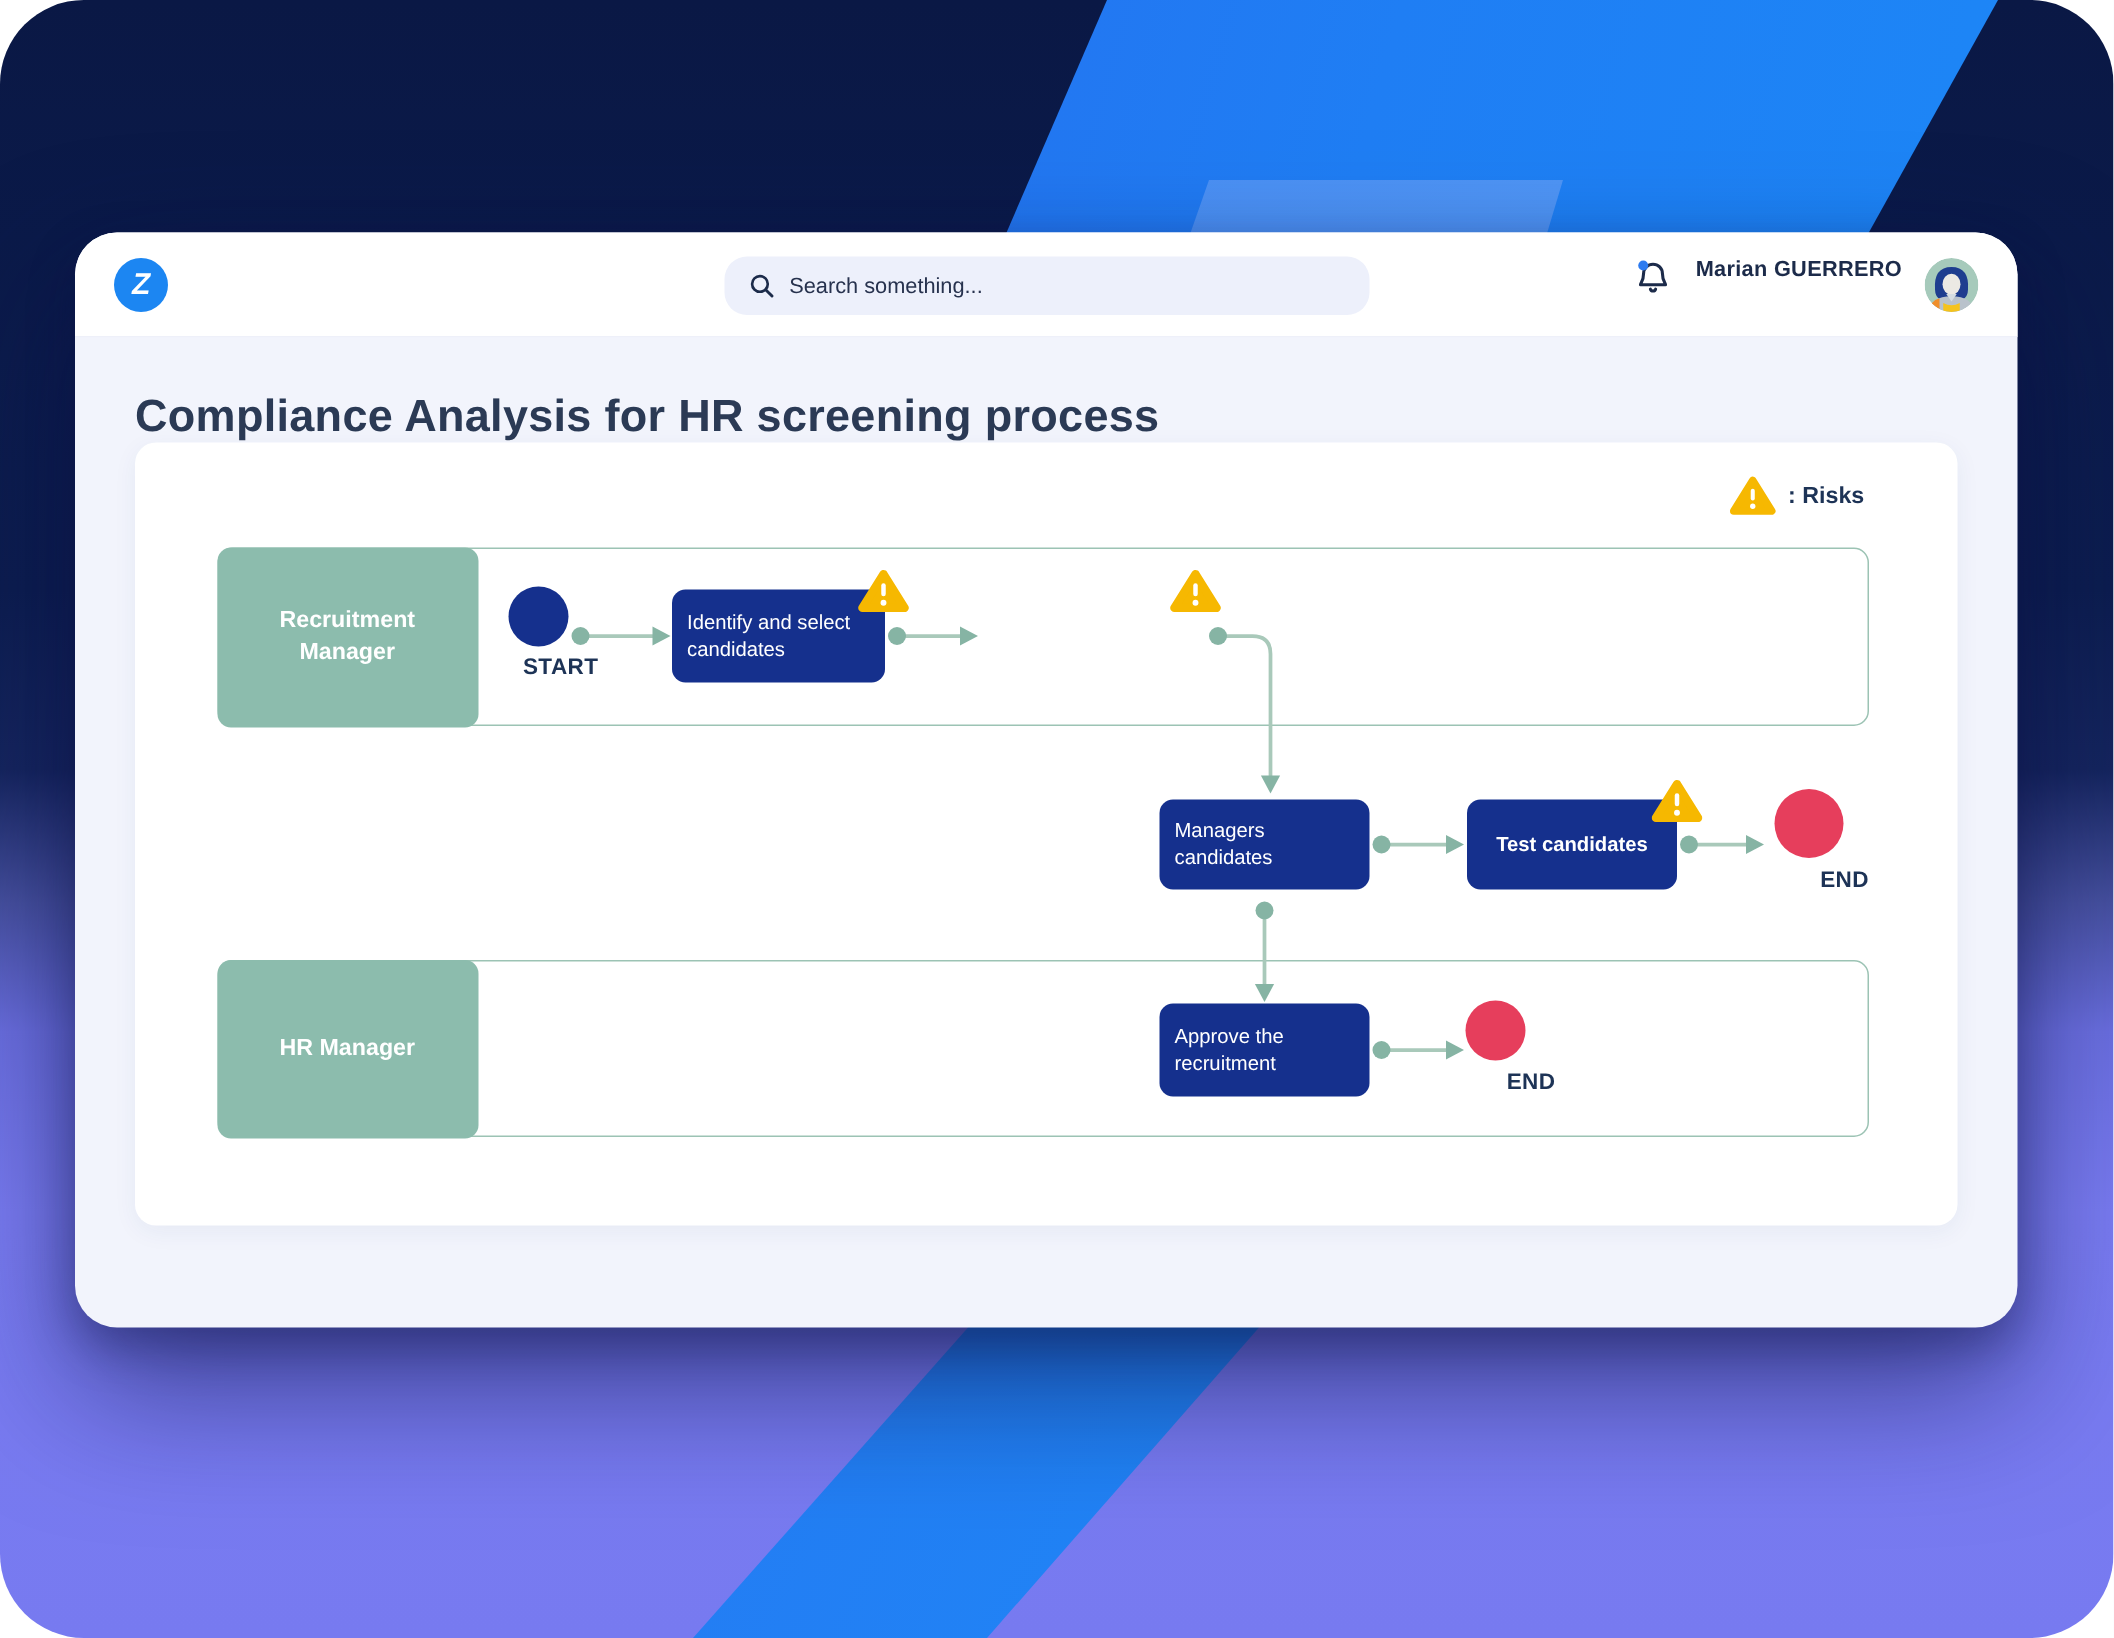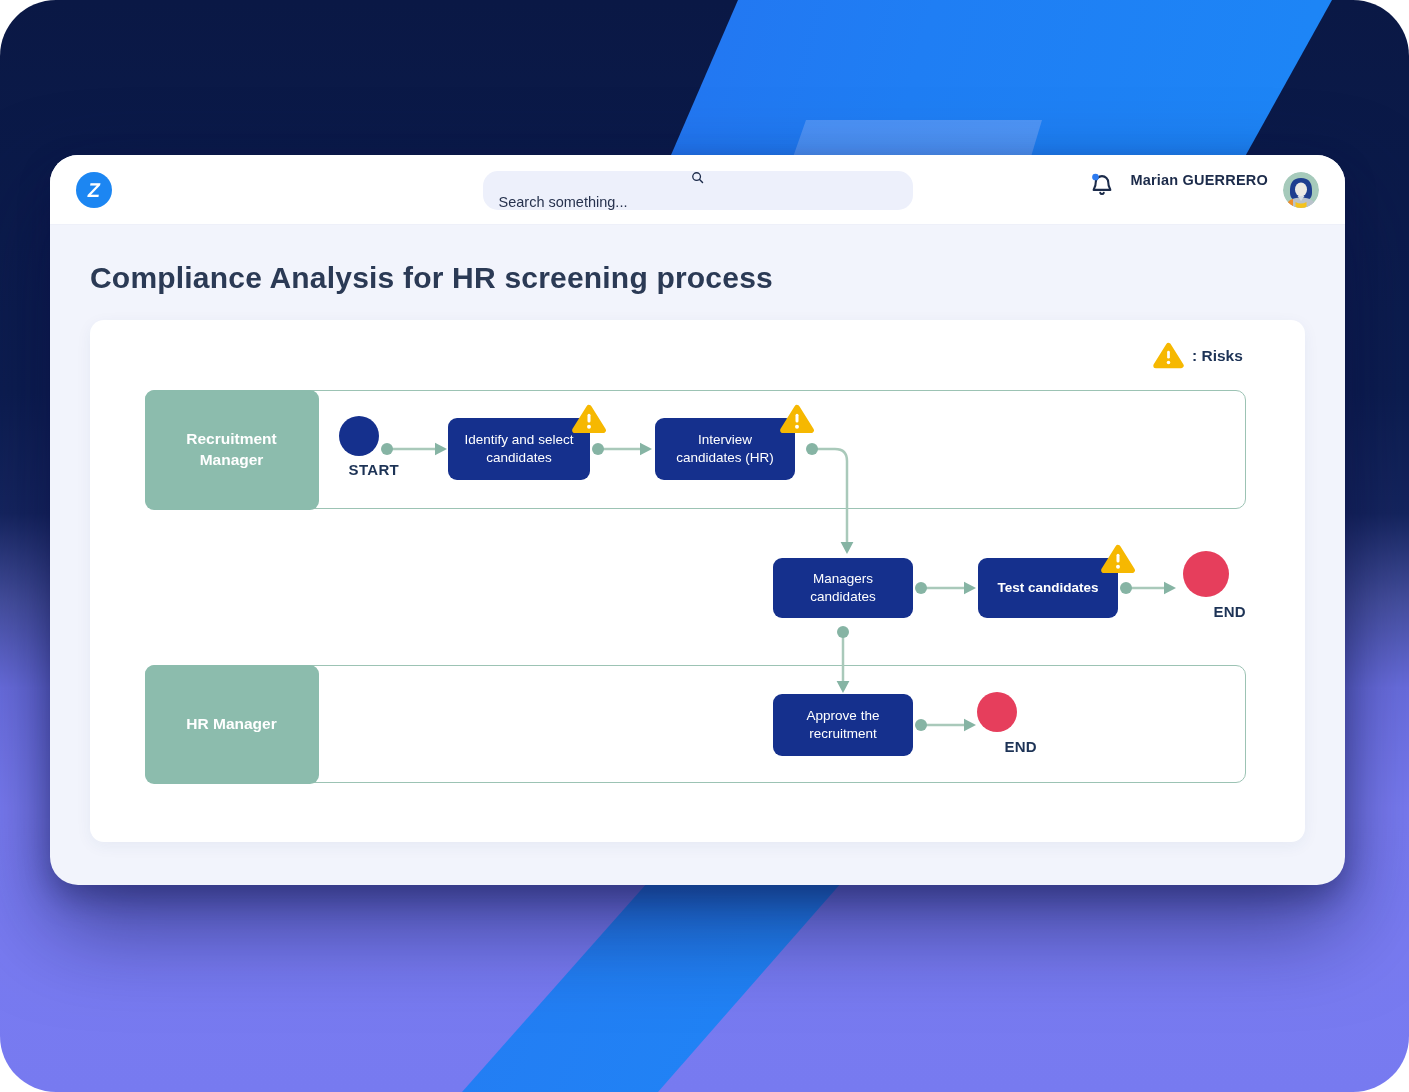--- a/index.html
+++ b/index.html
@@ -18,47 +18,47 @@
     clip-path:polygon(648px 882px, 842px 882px, 658px 1092px, 462px 1092px); }
 
   
   .window { position:absolute; left:50px; top:155px; width:1295px; height:730px; border-radius:28px;
     background:#f2f4fc; box-shadow:0 40px 90px rgba(12,18,70,.55), 0 12px 30px rgba(12,18,70,.35); }
   .topbar { position:relative; height:70px; background:#ffffff; border-radius:28px 28px 0 0;
     display:flex; align-items:center; padding:0 26px; border-bottom:1px solid #eef0f9; }
   .logo { width:36px; height:36px; border-radius:50%; background:#1c86f2; display:flex; align-items:center; justify-content:center; flex:0 0 auto; }
   .logo span { color:#fff; font-size:20px; font-weight:700; transform:skewX(-10deg); line-height:1; }
   .search { position:absolute; left:50%; top:16px; transform:translateX(-50%); width:430px; height:39px;
-    background:#edf0fb; border-radius:15px; display:flex; align-items:center; gap:10px; padding:0 16px;flex-direction:column; }
+    background:#edf0fb; border-radius:15px; display:flex; align-items:center; gap:10px; padding:0 16px; }
   .search input { border:none; outline:none; background:transparent; font-family:inherit; font-size:14.5px; color:#27324e; width:100%; }
   .search input::placeholder { color:#27324e; opacity:1; }
   .top-right { margin-left:auto; display:flex; gap:15px; }
   .username { font-size:14.5px; font-weight:700; color:#1c2b4a; letter-spacing:.2px; }
   .bell-wrap { position:relative; width:26px; height:26px; cursor:pointer; }
   .avatar { width:36px; height:36px; border-radius:50%; overflow:hidden; flex:0 0 auto; cursor:pointer; }
 
   .body { padding:36px 40px 0 40px; }
   .title { font-size:30px; font-weight:700; color:#2b3a55; letter-spacing:.2px; }
 
   
-  .panel { position:relative; margin-top:25px; width:1215px; height:522px; background:#ffffff; border-radius:14px;
+  .panel { position:relative; width:1215px; height:522px; background:#ffffff; border-radius:14px;
     box-shadow:0 4px 16px rgba(40,60,120,.06); }
 
   .legend { position:absolute; left:1063px; top:22px; display:flex; align-items:center; gap:8px; }
   .legend-label { font-size:15.5px; font-weight:700; color:#1d3356; }
 
   .lane { position:absolute; left:55px; width:1101px; border:1.5px solid #9cc3b4; border-radius:10px; background:#ffffff; }
   .lane-label { position:absolute; left:-1.5px; top:-1.5px; bottom:-1.5px; width:174px; background:#8cbcad; border-radius:9px;
     display:flex; align-items:center; justify-content:center; text-align:center;
     color:#ffffff; font-weight:700; font-size:15.5px; line-height:1.35; padding:0 20px; }
 
   .flow-svg { position:absolute; left:0; top:0; z-index:3; pointer-events:none; }
 
   .node { position:absolute; z-index:4; background:#15308d; border-radius:9px; color:#ffffff;
-    display:flex; align-items:center; justify-content:center; text-align:center;
+    display:flex; align-items:center; justify-content:center; text-align:left;
     font-size:13.5px; font-weight:500; line-height:1.3; padding:6px 10px; cursor:pointer; }
   .badge { position:absolute; z-index:5; }
   .circle { position:absolute; z-index:4; border-radius:50%; cursor:pointer; }
   .circle.start { background:#15308d; }
   .circle.end { background:#e63e5c; }
   .term-label { position:absolute; z-index:4; font-size:15px; font-weight:700; color:#1d3356; text-align:right; letter-spacing:.3px; }
 </style>
 </head>
 <body>
 
@@ -164,21 +164,20 @@
         <div class="circle start" style="left:249px;top:96px;width:40px;height:40px;"></div>
         <div class="term-label" style="left:229px;top:141px;width:80px;">START</div>
 
         <div class="circle end" style="left:1093px;top:231px;width:46px;height:46px;"></div>
         <div class="term-label" style="left:1076px;top:283px;width:80px;">END</div>
 
         <div class="circle end" style="left:887px;top:372px;width:40px;height:40px;"></div>
         <div class="term-label" style="left:867px;top:418px;width:80px;">END</div>
 
         <div class="node" style="left:358px;top:98px;width:142px;height:62px;">Identify and select candidates</div>
-        <div class="node" style="left:565px;top:98px;width:140px;height:62px;">Interview candidates (HR)</div>
         <div class="node" style="left:683px;top:238px;width:140px;height:60px;">Managers candidates</div>
         <div class="node" style="left:888px;top:238px;width:140px;height:60px;font-weight:bold;">Test candidates</div>
         <div class="node" style="left:683px;top:374px;width:140px;height:62px;">Approve the recruitment</div>
 
         <div class="badge" style="left:482px;top:84px;">
           <svg width="34" height="30" viewBox="0 0 36 32">
             <path d="M18 4 L33 28 H3 Z" fill="#f6b801" stroke="#f6b801" stroke-width="6" stroke-linejoin="round"></path>
             <rect x="16.4" y="10.5" width="3.2" height="9.2" rx="1.6" fill="#fff"></rect>
             <circle cx="18" cy="24.3" r="2.1" fill="#fff"></circle>
           </svg>

